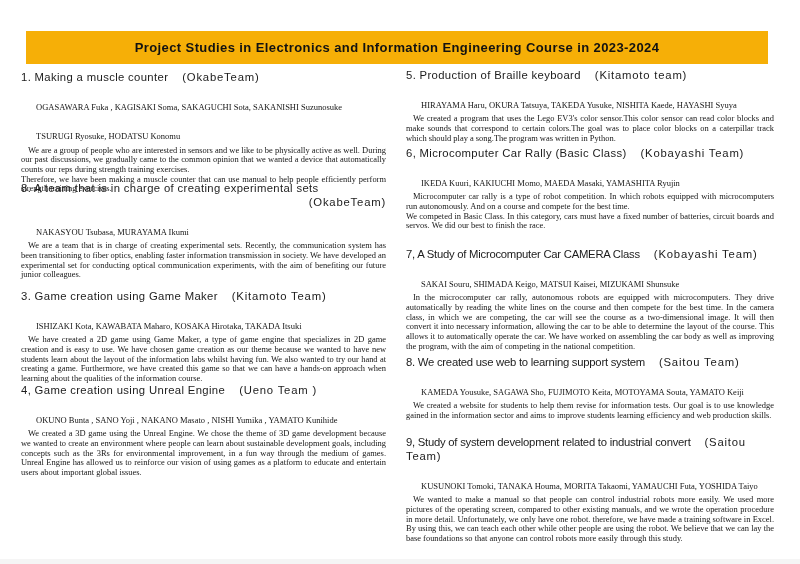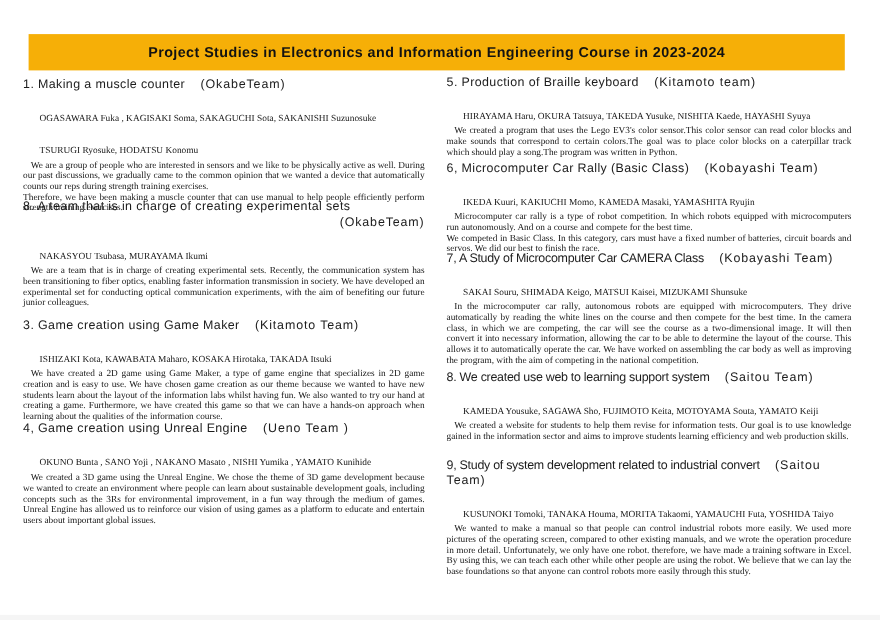--- a/index.html
+++ b/index.html
@@ -16,21 +16,21 @@
     letter-spacing:0.4px;color:#121212;white-space:nowrap;
   }
   .col{position:absolute;top:0;height:564px;}
   .col-left{left:21px;width:365px;}
   .col-right{left:406px;width:368px;}
   .sec{position:absolute;left:0;right:0;}
   .sec-title{
     margin:0;font-family:"Liberation Sans",sans-serif;font-weight:normal;
     font-size:11.3px;line-height:14px;letter-spacing:0.35px;color:#1c1c1c;
   }
-  .sec-title.condensed{letter-spacing:-0.25px;}
+  .sec-title.condensed{letter-spacing:-0.25px;margin-top:19px;}
   .team{margin-left:14px;letter-spacing:0.8px;}
   .team-line-right{display:block;text-align:right;}
   .team-line-right .team{margin-left:0;}
   .members{
     margin-top:2px;padding-left:15px;
     font-family:"Liberation Serif",serif;font-size:8.5px;line-height:12.4px;color:#151515;
   }
   .member-line{white-space:nowrap;margin-top:17px;}
   .body{
     margin-top:3px;font-family:Liberation Serif, serif;font-size:8.45px;
@@ -103,21 +103,21 @@
         <div class="member-line">HIRAYAMA Haru, OKURA Tatsuya, TAKEDA Yusuke, NISHITA Kaede, HAYASHI Syuya</div>
       </div>
       <div class="body">
         <p>We created a program that uses the Lego EV3's color sensor.This color sensor can read color blocks and make sounds that correspond to certain colors.The goal was to place color blocks on a caterpillar track which should play a song.The program was written in Python.</p>
       </div>
     </section>
 
     <section class="sec" style="top:146px">
       <h2 class="sec-title"><span>6, Microcomputer Car Rally (Basic Class)</span><span class="team">(Kobayashi Team)</span></h2>
       <div class="members">
-        <div class="member-line">IKEDA Kuuri, KAKIUCHI Momo, KAMEDA Masaki, YAMASHITA Ryujin</div>
+        <div class="member-line">IKEDA Kuuri, KAKIUCHI Momo, MAEDA Masaki, YAMASHITA Ryujin</div>
       </div>
       <div class="body">
         <p>Microcomputer car rally is a type of robot competition. In which robots equipped with microcomputers run autonomously. And on a course and compete for the best time.</p>
         <p class="cont">We competed in Basic Class. In this category, cars must have a fixed number of batteries, circuit boards and servos. We did our best to finish the race.</p>
       </div>
     </section>
 
     <section class="sec" style="top:228px">
       <h2 class="sec-title condensed"><span>7, A Study of Microcomputer Car CAMERA Class</span><span class="team">(Kobayashi Team)</span></h2>
       <div class="members">

